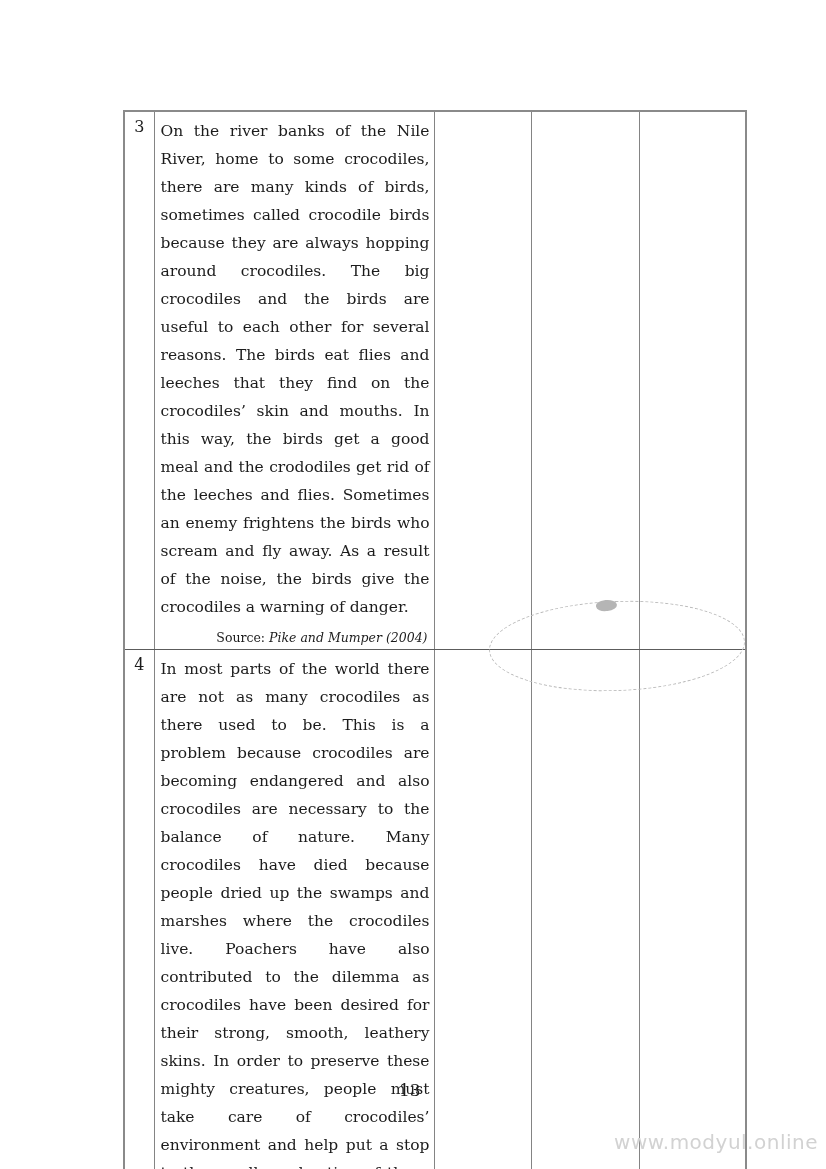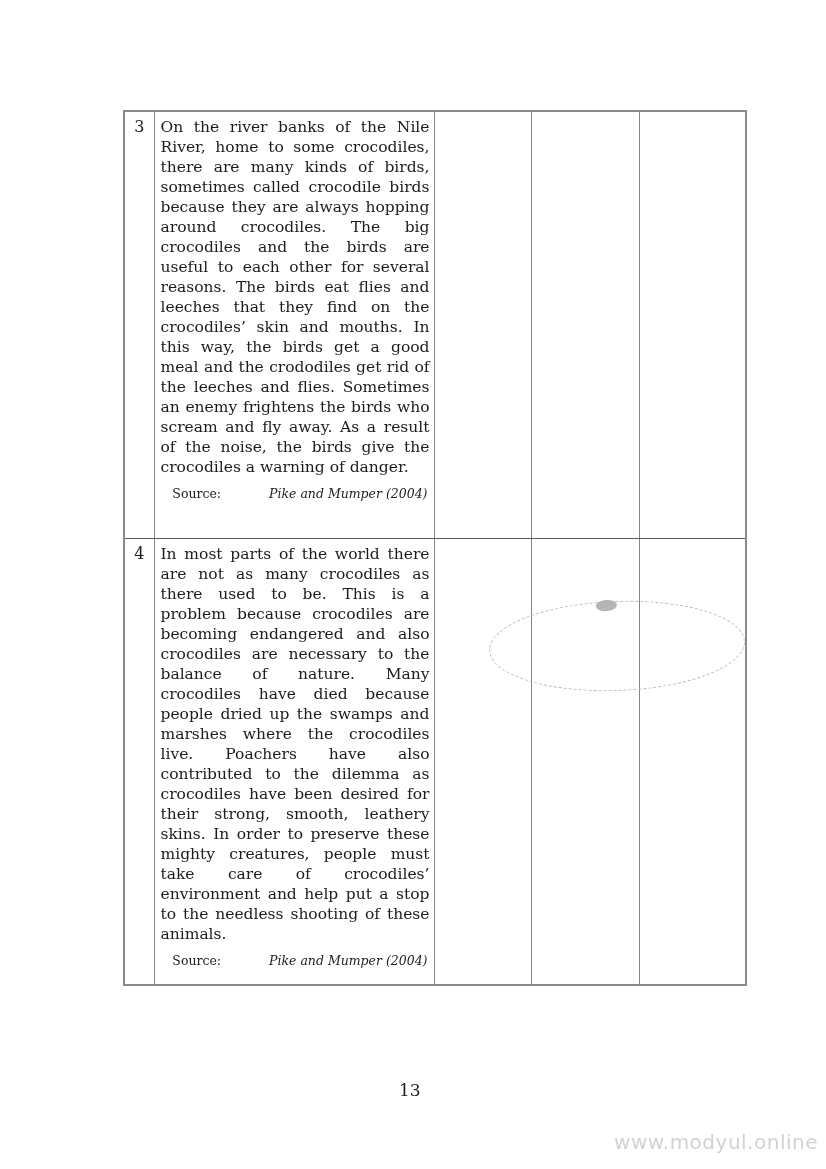--- a/index.html
+++ b/index.html
@@ -54,33 +54,33 @@
   .num-cell {
     text-align: center;
     font-size: 16px;
     padding-top: 5px !important;
   }
   .texts-cell {
     padding: 5px 4px 4px 6px !important;
   }
   .paragraph {
     font-size: 15.5px;
-    line-height: 20px;
+    line-height: 28px;
     text-align: justify;
     text-justify: inter-word;
   }
   .source-line {
     margin-top: 9px;
     text-align: right;
     font-size: 12.5px;
     padding-right: 2px;
     white-space: nowrap;
   }
   .source-line .src-label { margin-right: 4px; text-align: right; }
-  .source-line .src-ref { font-style: italic; margin-left: 44px; }
+  .source-line .src-ref { font-style: italic; }
   
   .artifact-ellipse {
     position: absolute;
     left: 489px;
     top: 601px;
     width: 254px;
     height: 88px;
     border: 1px dashed #bcbcbc;
     border-radius: 50%;
     transform: rotate(-2deg);

